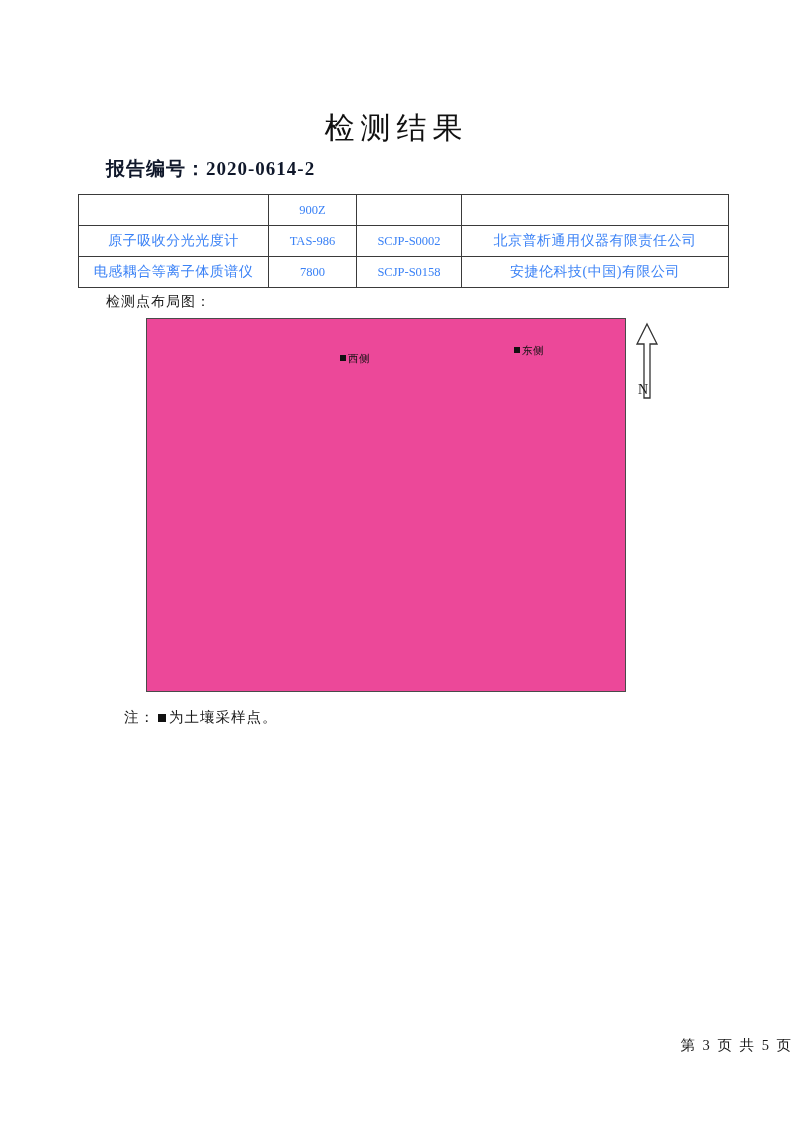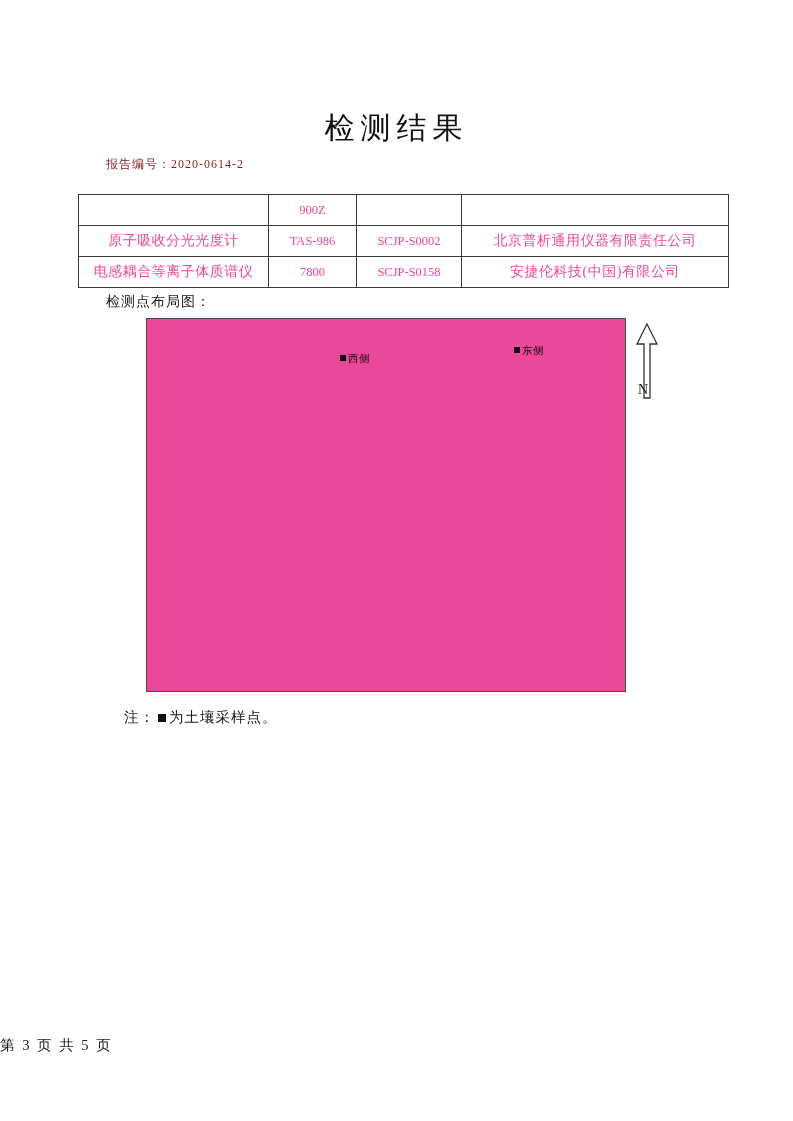--- a/index.html
+++ b/index.html
@@ -36,42 +36,43 @@
     letter-spacing: 6px;
     font-family: "DejaVu Serif", "Liberation Serif", serif;
     color: #111;
   }
 
   
   .report-no {
     position: absolute;
     left: 106px;
     top: 156px;
-    font-size: 12px;
+    font-size: 19px;
     letter-spacing: 1px;
-    color: #7f1d1d;
+    color: #0f172a;
+    font-weight: bold;
   }
 
   
   .inst-table {
     position: absolute;
     left: 78px;
     top: 194px;
     width: 650px;
     border-collapse: collapse;
     table-layout: fixed;
     font-size: 12.5px;
   }
   .inst-table td {
     border: 1px solid #3a3a3a;
     height: 30px;
     text-align: center;
     vertical-align: middle;
     padding: 0 2px;
-    color: #ec4899;
+    color: #3b82f6;
   }
   .col-a { width: 190px; }
   .col-b { width: 88px; }
   .col-c { width: 105px; }
   .col-d { width: 267px; }
   .inst-table td.cn { font-size: 14px; letter-spacing: 0.5px; }
   .inst-table td.en { font-size: 12.5px; font-family: "Liberation Serif", serif; }
 
   
   .layout-caption {
@@ -160,21 +161,21 @@
     margin: 0 3px;
     vertical-align: 0px;
   }
 
   
   .footer {
     position: absolute;
     left: 0;
     top: 1036px;
     width: 793px;
-    text-align: left;
+    text-align: right;
     font-size: 14.5px;
     letter-spacing: 2px;
     color: #1a1a1a;
   }
 </style>
 </head>
 <body>
 
 <div class="page">
 

